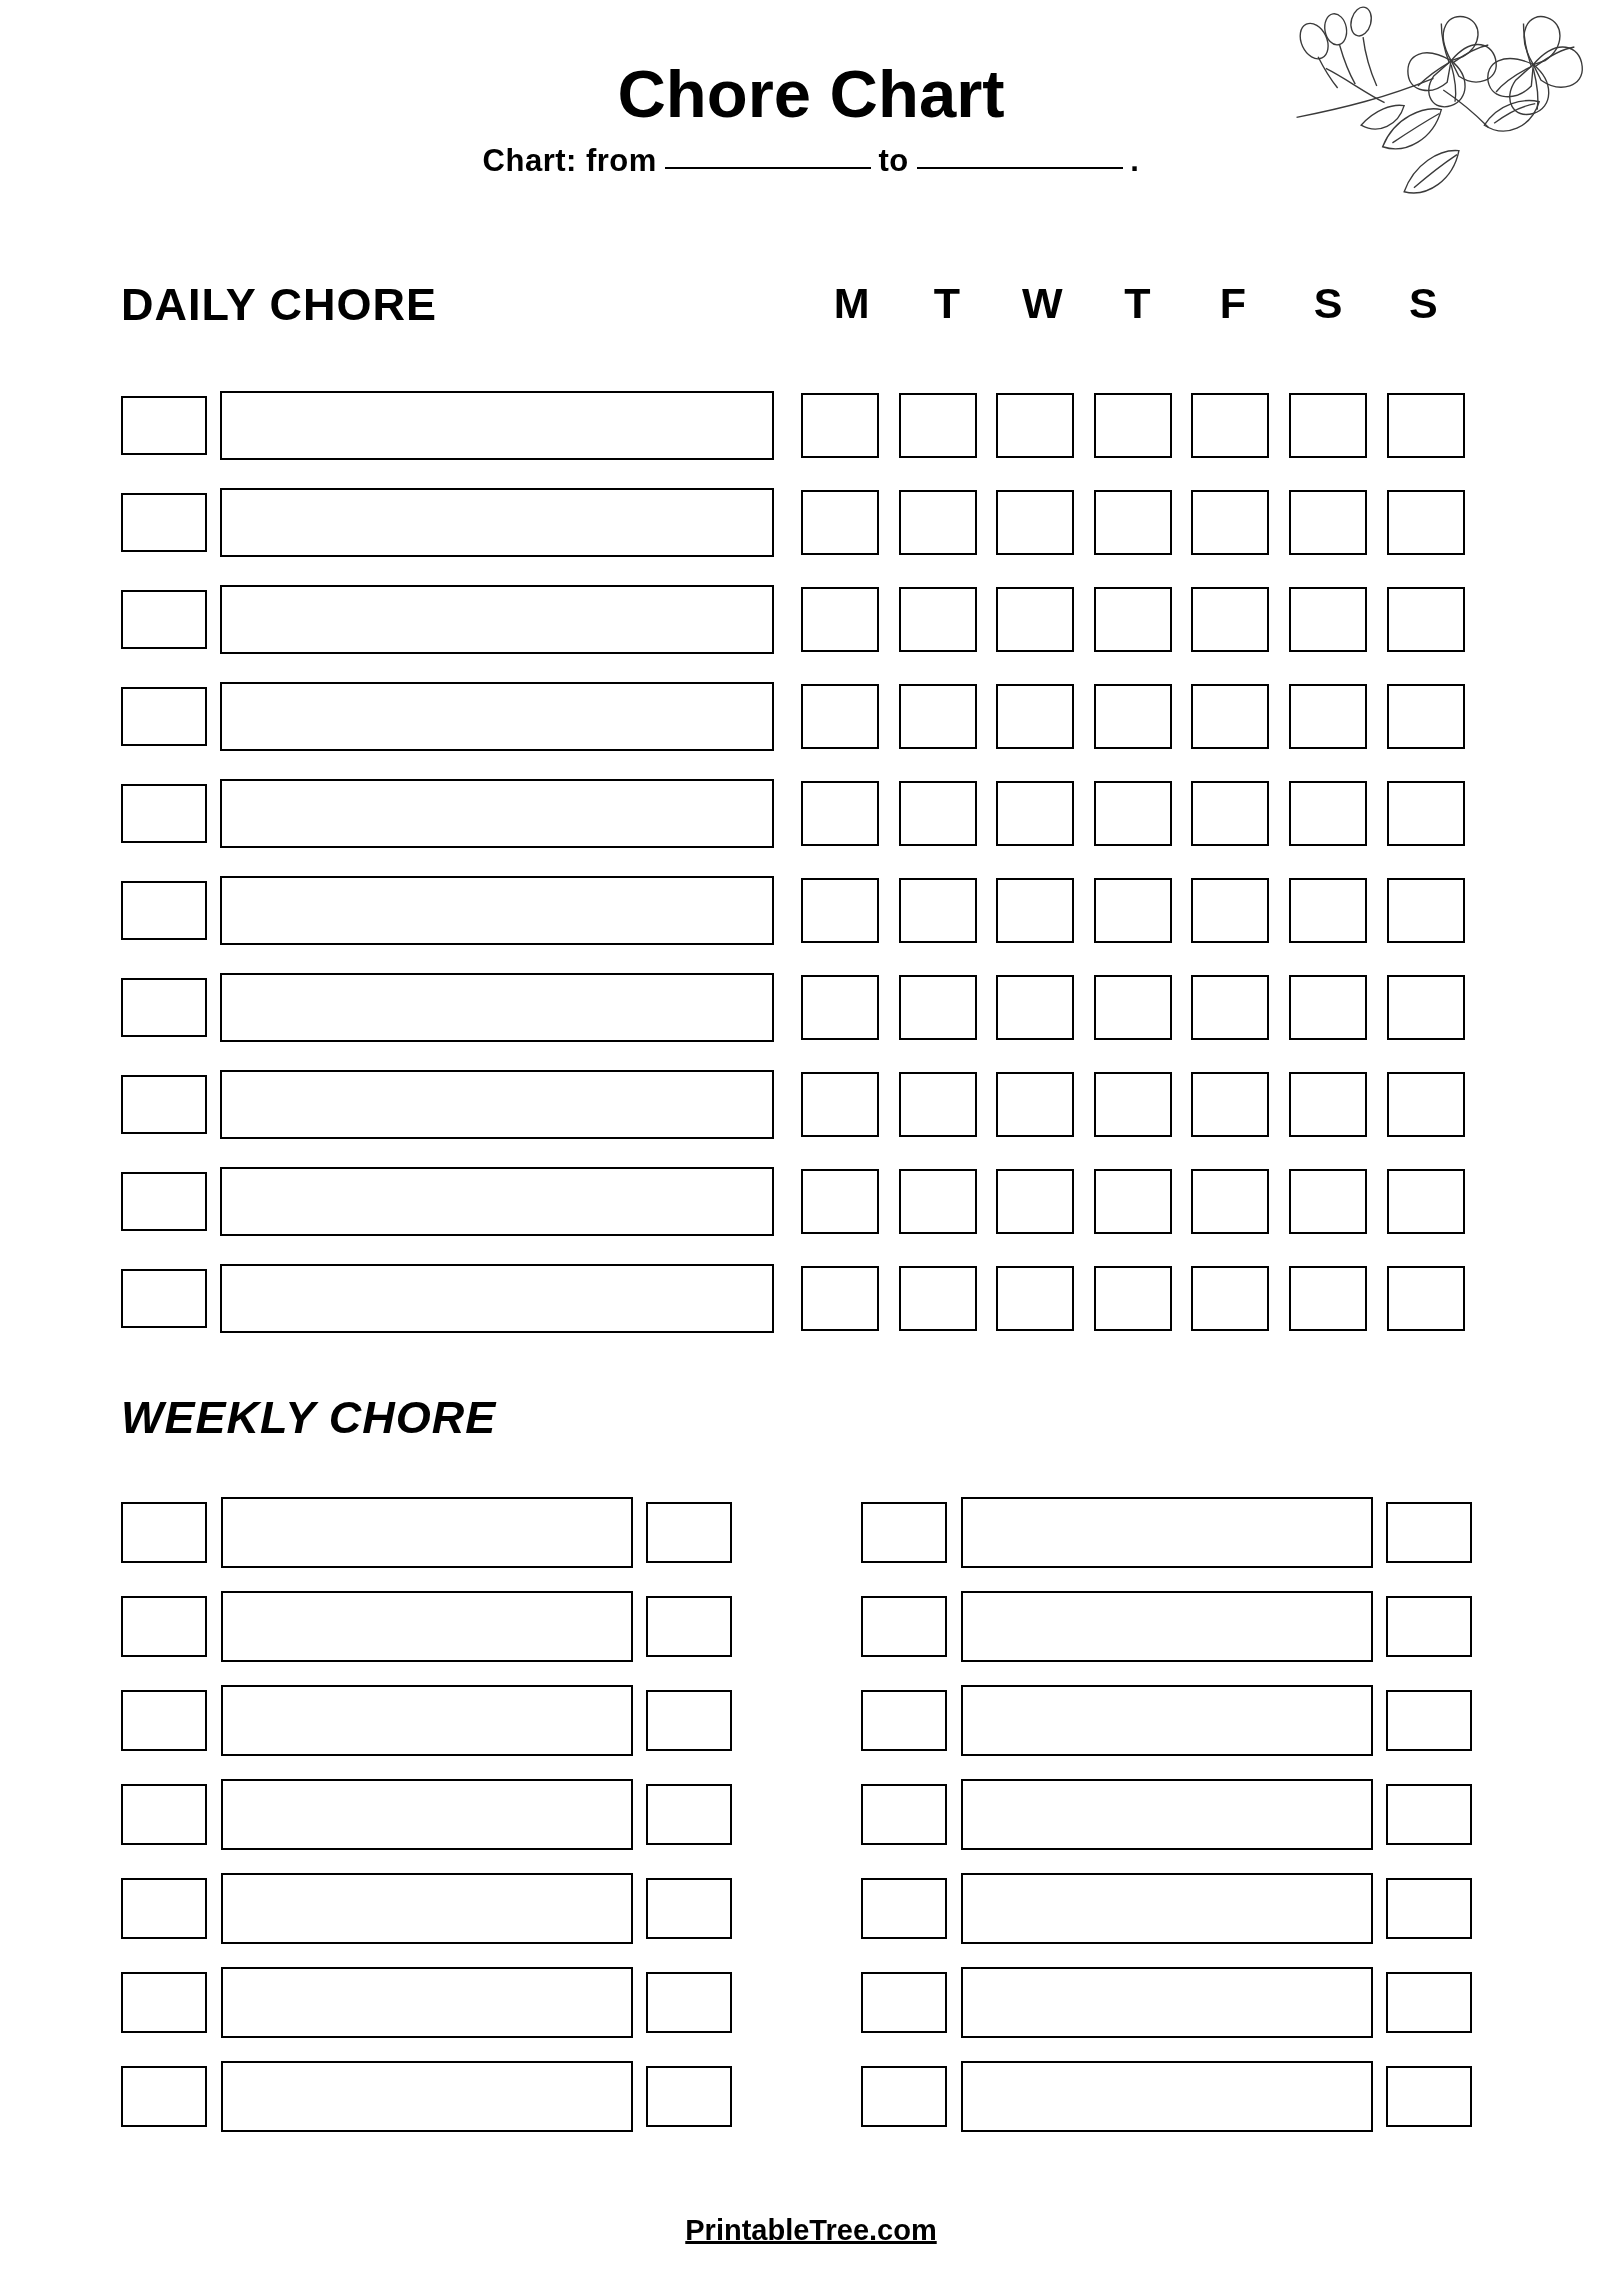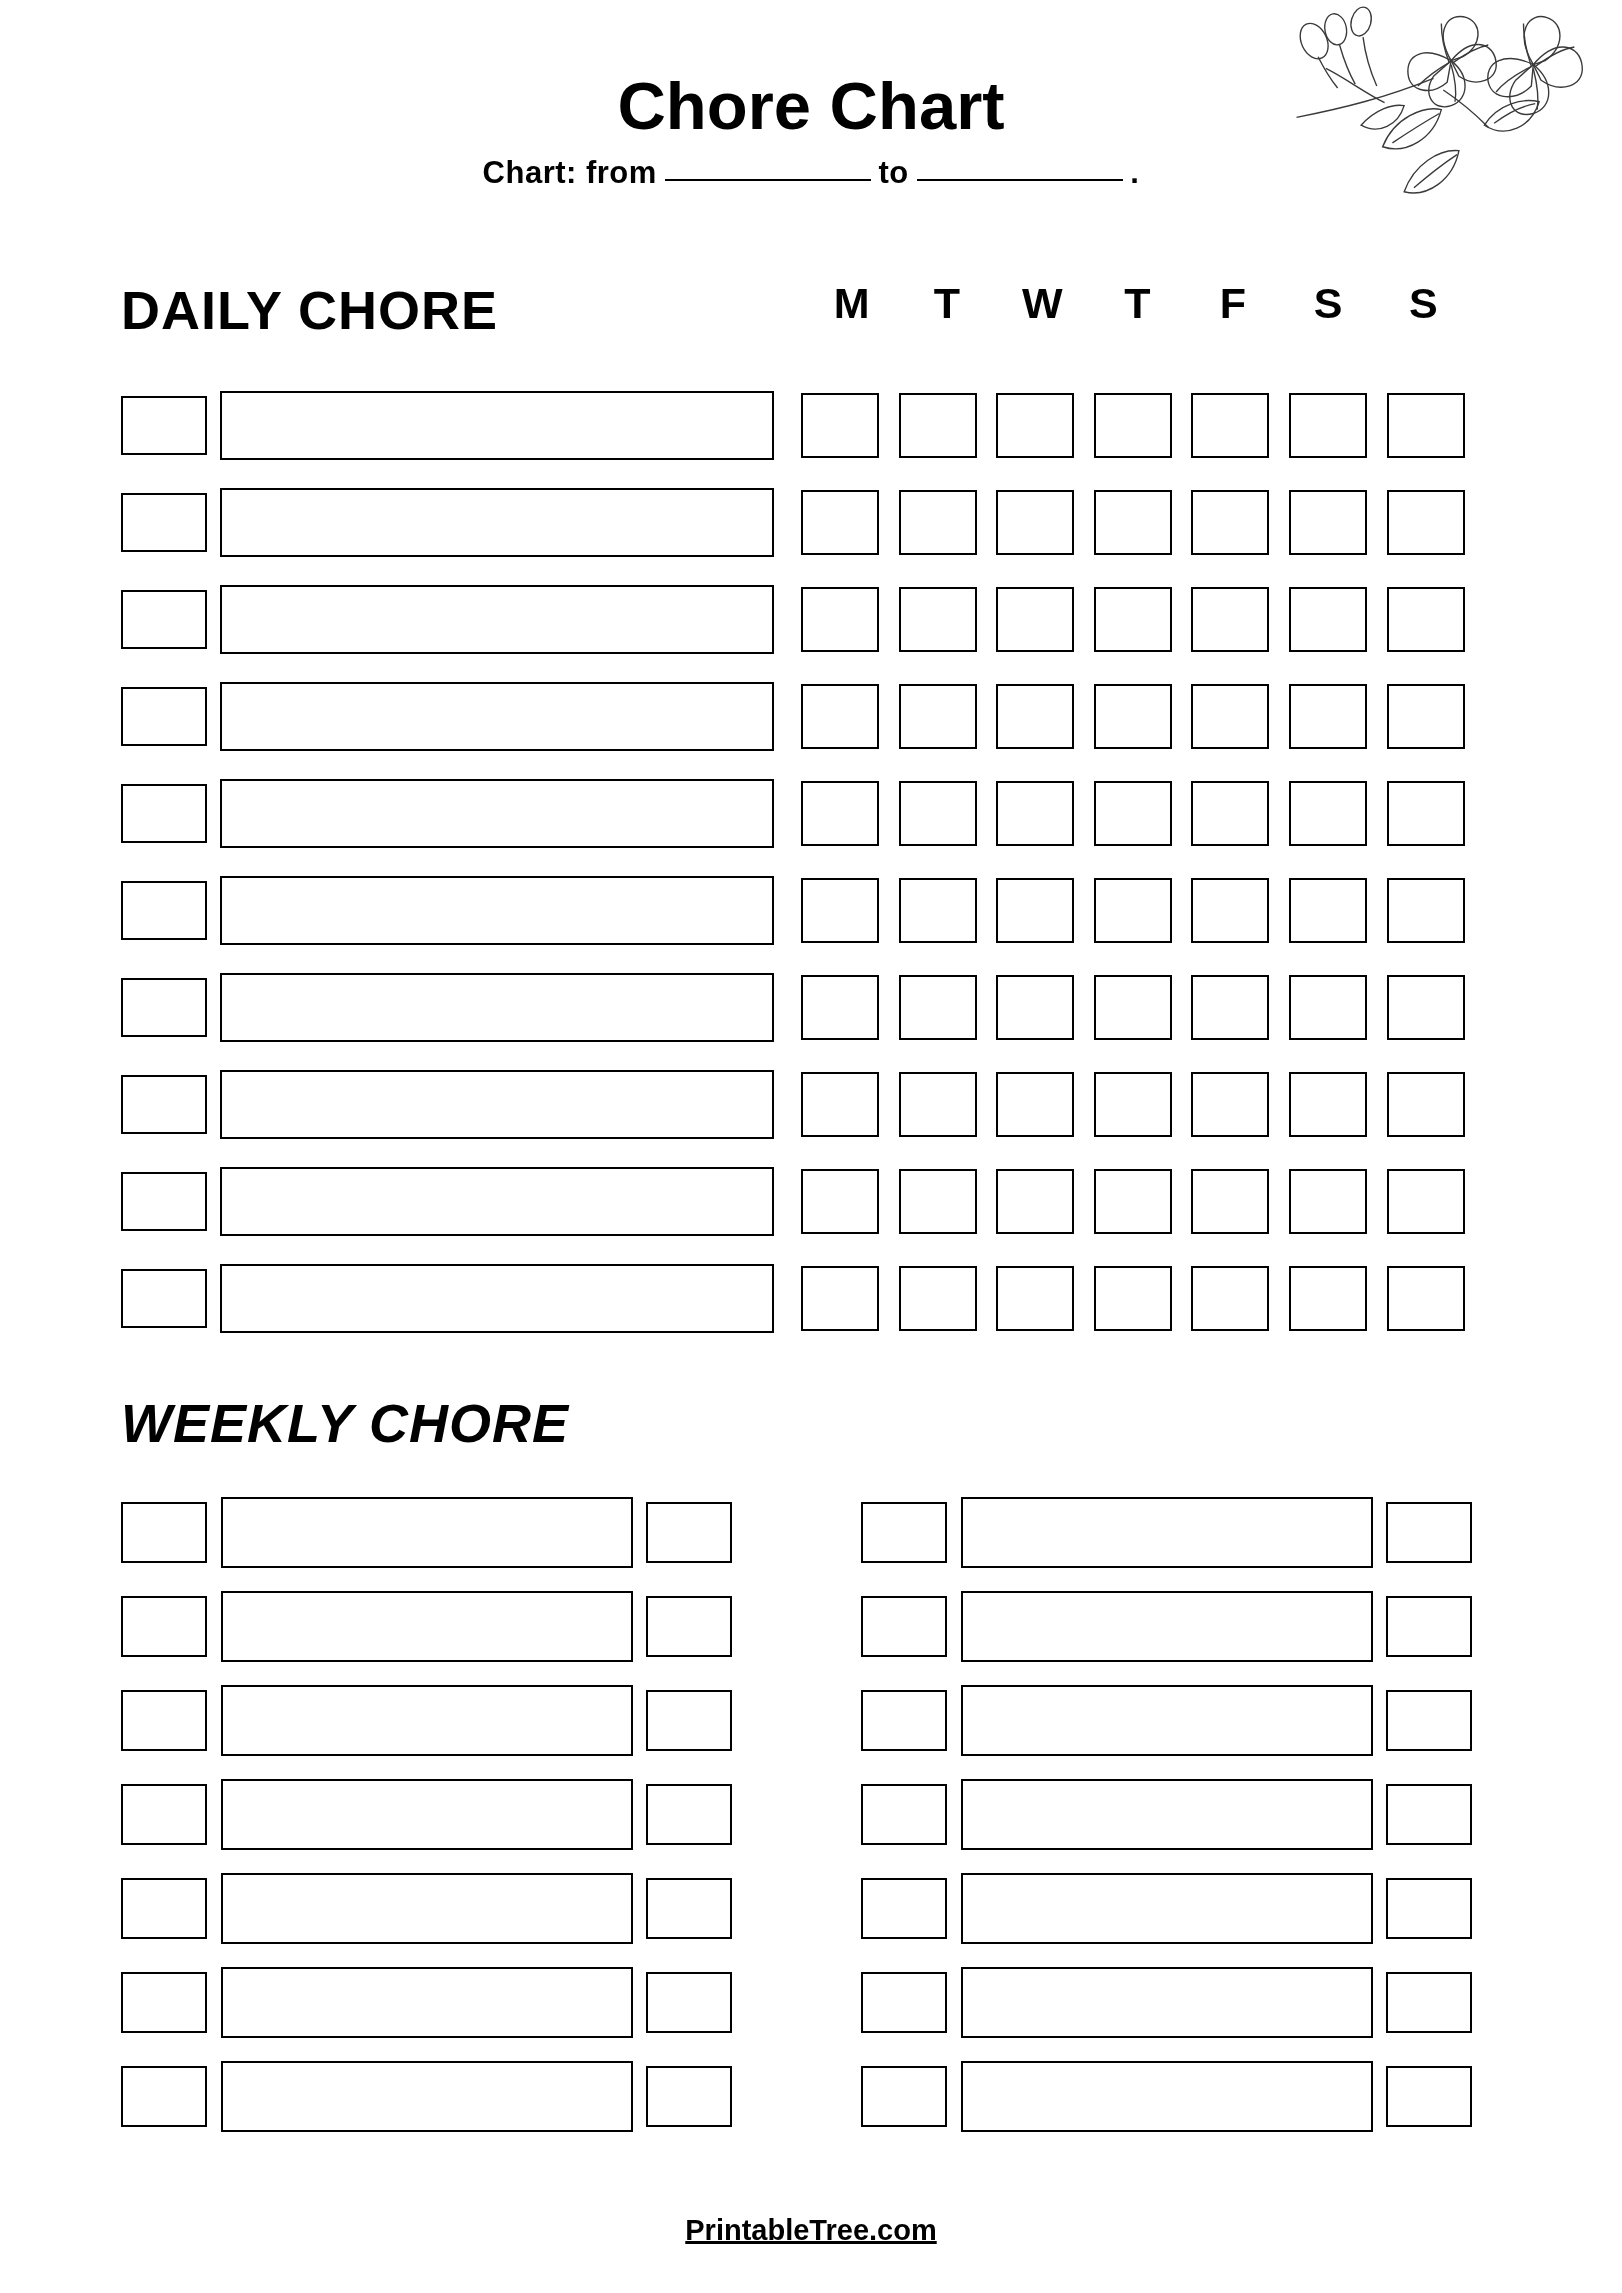--- a/index.html
+++ b/index.html
@@ -29,21 +29,21 @@
     top: 59px;
     left: 0;
     width: 1622px;
     text-align: center;
   }
   .title {
     font-size: 67px;
     font-weight: bold;
     letter-spacing: 0px;
     line-height: 1.05;
-    margin: 12px;
+    margin: 0;
   }
   .subtitle {
     margin-top: 13.7px;
     font-size: 31px;
     font-weight: bold;
     letter-spacing: 0.5px;
   }
   .blank-line {
     display: inline-block;
     border-bottom: 2.9px solid #000;
@@ -58,21 +58,21 @@
     position: absolute;
     top: 0px;
     right: 21.6px;
     width: 333px;
     height: 225px;
   }
 
   
   .section-heading {
     position: absolute;
-    font-size: 54px;
+    font-size: 45px;
     font-weight: bold;
     letter-spacing: 1px;
   }
   #daily-heading { top: 279px; left: 121px; }
   #weekly-heading { top: 1392px; left: 121px; font-style: italic; }
 
   
   .day-letters {
     position: absolute;
     top: 279px;

